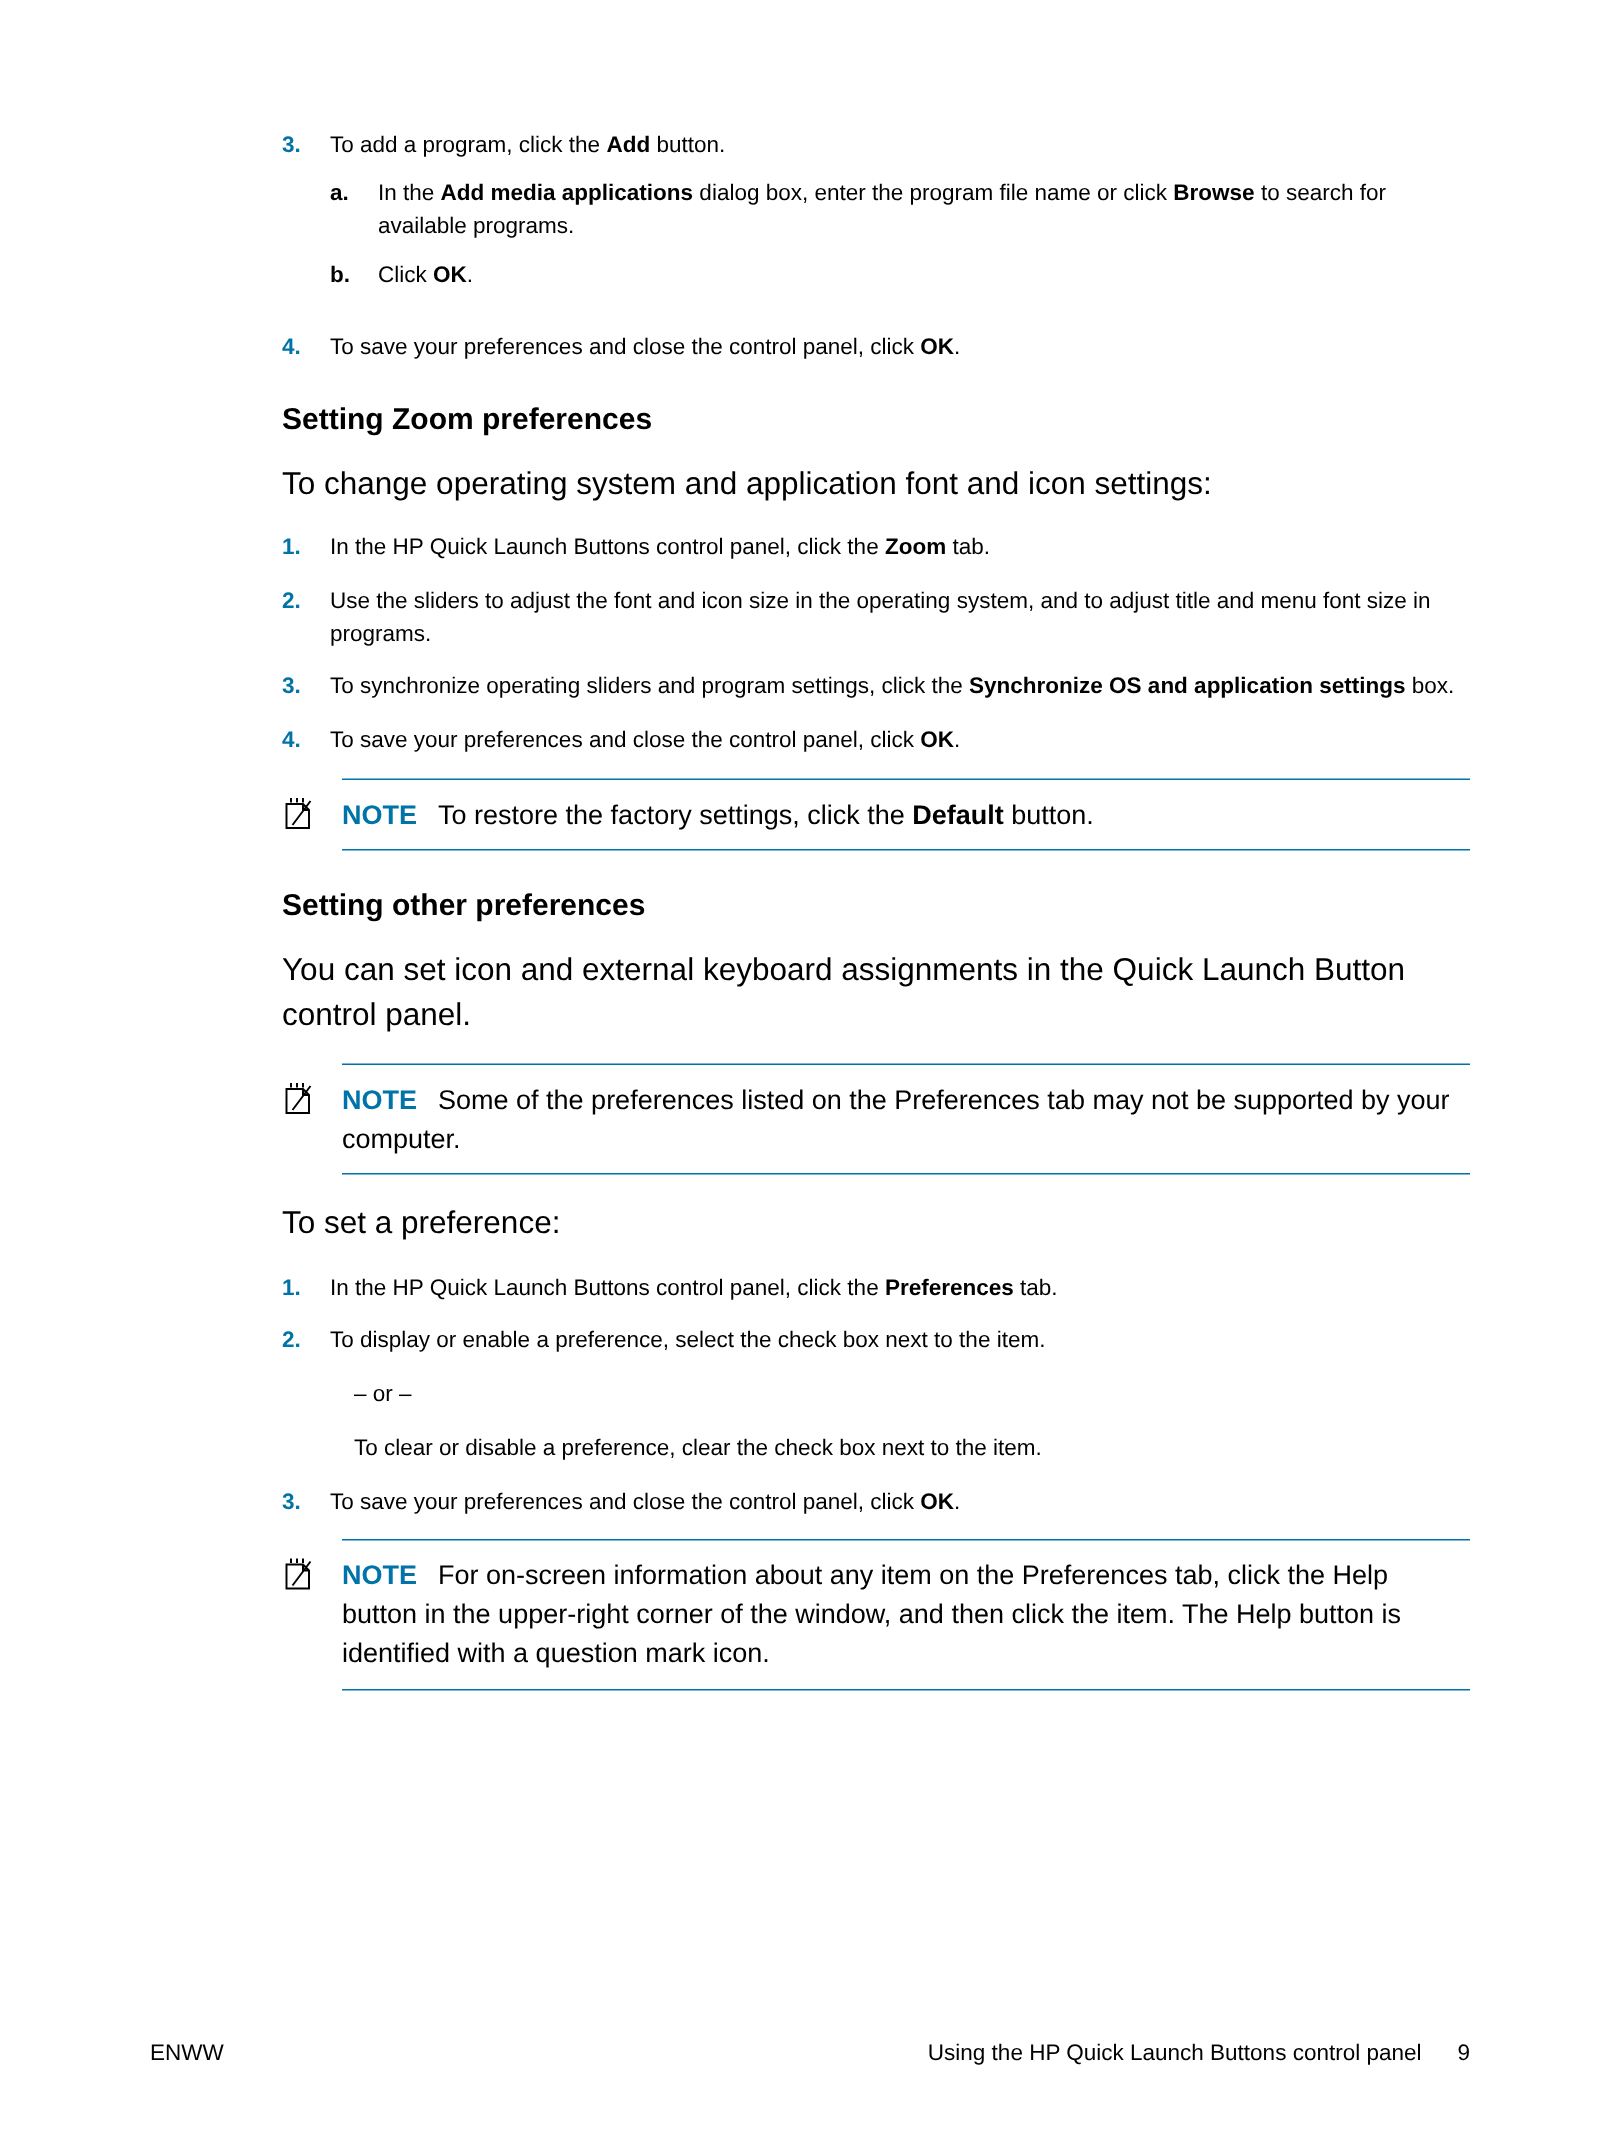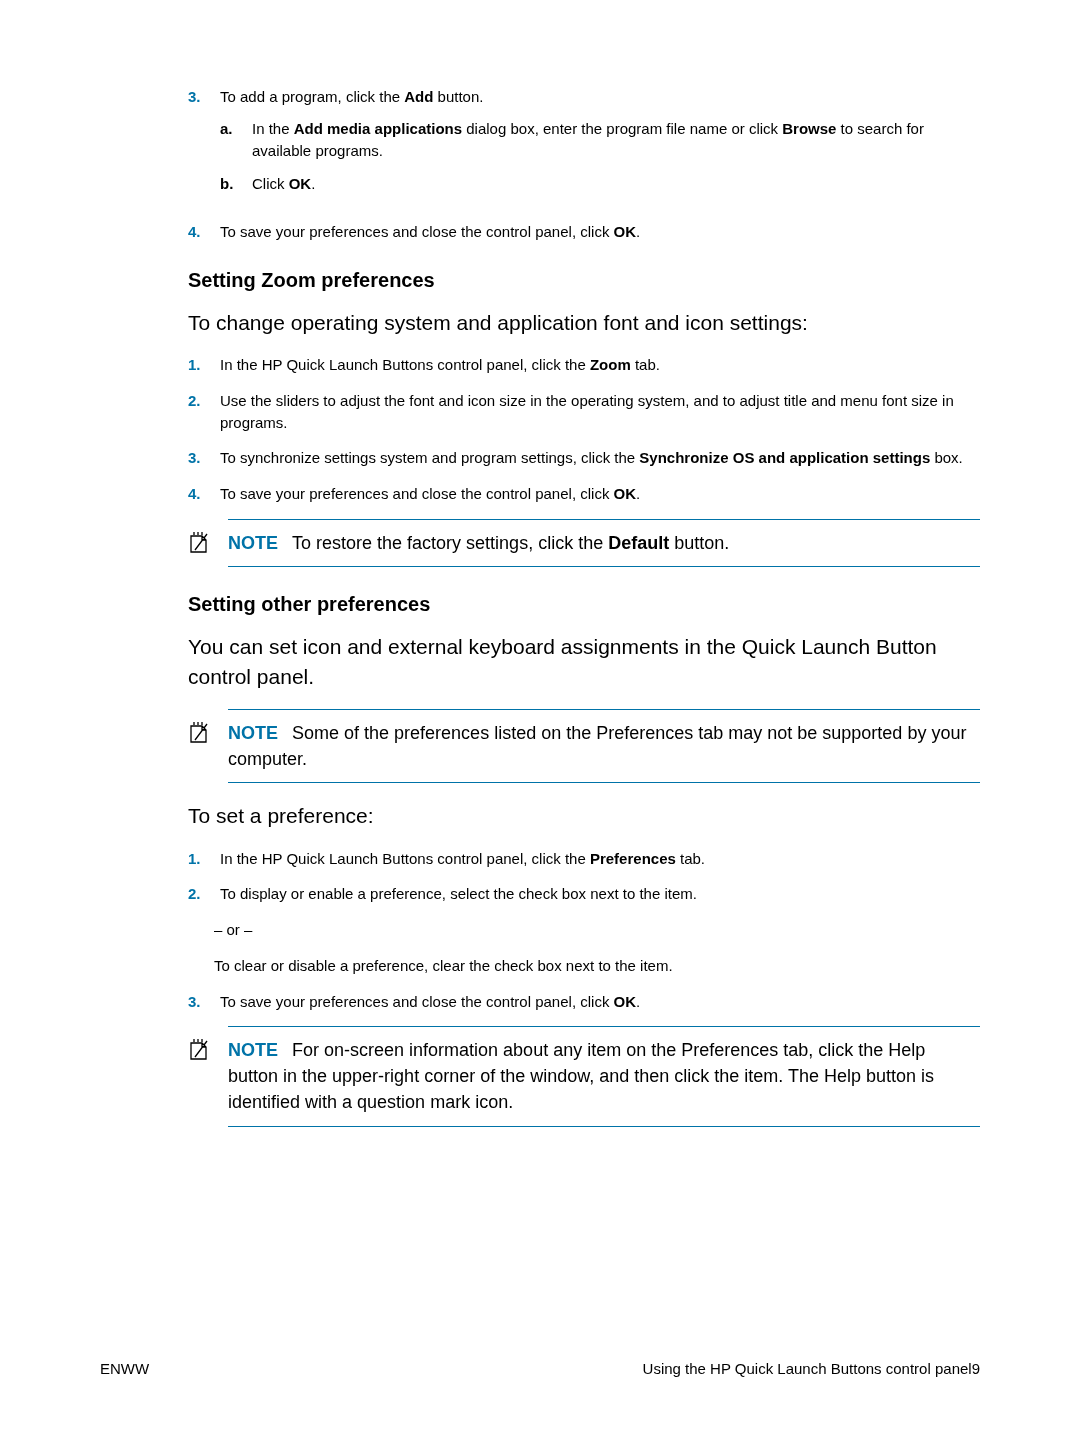--- a/index.html
+++ b/index.html
@@ -73,36 +73,37 @@
     display: flex;
     align-items: flex-start;
   }
   .note-label {
     color: #0073a8;
     font-weight: bold;
     margin-right: 14px;
   }
   .b { font-weight: bold; }
   .indent-block {
-    margin-left: 26px;
+    margin-left: 48px;
     font-size: 15px;
     line-height: 1.45;
     margin-bottom: 14px;
   }
   .footer {
     position: absolute;
     bottom: 60px;
     left: 100px;
     right: 100px;
     display: flex;
     justify-content: space-between;
     font-size: 15px;
   }
   .footer-right {
     display: flex;
+    gap: 24px;
   }
 </style>
 </head>
 <body>
 
 <div class="page">
 
   <ol class="num-list">
     <li>
       <span class="num-marker">3.</span>
@@ -142,21 +143,21 @@
         <span>In the HP Quick Launch Buttons control panel, click the </span><span class="b">Zoom</span><span> tab.</span>
       </div>
     </li>
     <li>
       <span class="num-marker">2.</span>
       <div style="flex:1">Use the sliders to adjust the font and icon size in the operating system, and to adjust title and menu font size in programs.</div>
     </li>
     <li>
       <span class="num-marker">3.</span>
       <div style="flex:1">
-        <span>To synchronize settings system and program settings, click the </span><span class="b">Synchronize OS and application settings</span><span> box.</span>
+        <span>To synchronize operating sliders and program settings, click the </span><span class="b">Synchronize OS and application settings</span><span> box.</span>
       </div>
     </li>
     <li>
       <span class="num-marker">4.</span>
       <div style="flex:1">
         <span>To save your preferences and close the control panel, click </span><span class="b">OK</span><span>.</span>
       </div>
     </li>
   </ol>
 

